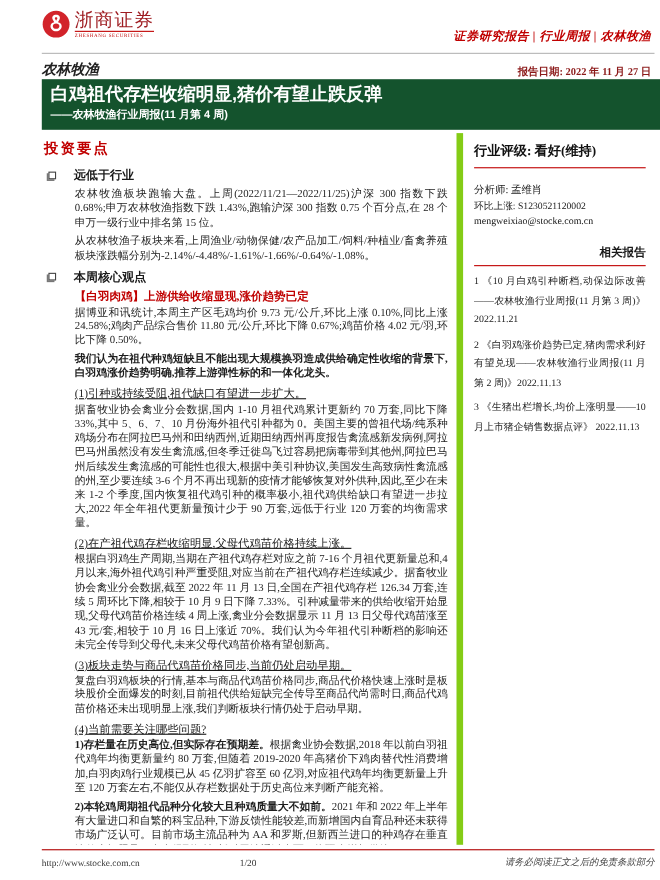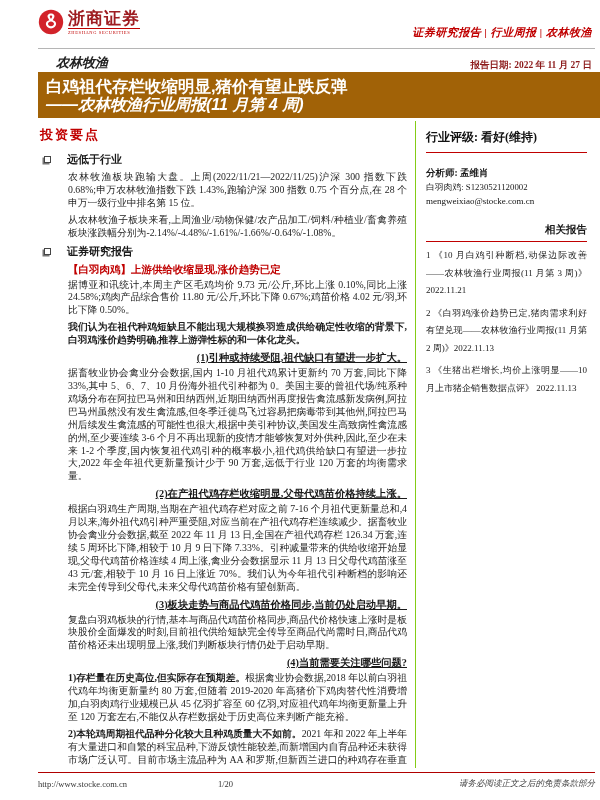--- a/index.html
+++ b/index.html
@@ -7,48 +7,48 @@
   .page {
     position:relative; width:600px; height:800px; background:#ffffff;
     font-family:"Liberation Serif","DejaVu Serif",serif; color:#1a1a1a;
     overflow:hidden; margin:0 auto;
   }
   
   .logo-row { position:absolute; top:9px; left:38px; right:8px; display:flex; justify-content:space-between; align-items:flex-start; }
   .logo { display:flex; align-items:center; }
   .logo-icon { width:26px; height:26px; display:block; }
   .logo-text-block { margin-left:4px; }
-  .logo-cn { font-size:17px; font-weight:bold; color:#9e1c21; letter-spacing:1px; line-height:19px; }
+  .logo-cn { font-size:17px; font-weight:normal; color:#9e1c21; letter-spacing:1px; line-height:19px; }
   .logo-en { font-size:4.5px; color:#c00000; letter-spacing:0.6px; border-top:1px solid #c00000; padding-top:1px; }
   .tags { margin-top:16px; color:#c00000; font-weight:bold; font-style:italic; font-size:11px; letter-spacing:0.5px; }
   .rule-gray { position:absolute; top:48px; left:38px; right:5px; border-top:1px solid #b5b5b5; }
-  .industry-row { position:absolute; top:54px; left:56px; right:8px; display:flex; justify-content:space-between; align-items:flex-end; }
+  .industry-row { position:absolute; top:54px; left:38px; right:8px; display:flex; justify-content:space-between; align-items:flex-end; }
   .industry { font-size:13px; font-weight:bold; font-style:italic; color:#222; }
   .report-date { font-size:9.5px; font-weight:bold; color:#8c1a1a; }
   
-  .banner { position:absolute; top:72px; left:38px; right:0; height:46px; background:#a16207; color:#fff; padding:4px 0 0 8px; }
+  .banner { position:absolute; top:72px; left:38px; right:0; height:46px; background:#14532d; color:#fff; padding:4px 0 0 8px; }
   .banner-title { font-size:16.5px; font-weight:bold; font-family:"Liberation Sans","DejaVu Sans",sans-serif; line-height:20px; }
-  .banner-sub { font-size:16px; font-weight:bold; font-family:"Liberation Sans","DejaVu Sans",sans-serif; line-height:17px;font-style:italic; }
+  .banner-sub { font-size:10px; font-weight:bold; font-family:"Liberation Sans","DejaVu Sans",sans-serif; line-height:17px; }
   
   .columns { position:absolute; top:121px; left:38px; right:0; bottom:32px; display:flex; }
   .main-col { width:377px; padding:3px 8px 0 2px; overflow:hidden; }
-  .side-col { width:184px; border-left:1px solid #84cc16; padding:8px 12px 0 10px; overflow:hidden; }
+  .side-col { width:184px; border-left:6px solid #84cc16; padding:8px 12px 0 10px; overflow:hidden; }
   
   .kp-title { color:#c00000; font-weight:bold; font-size:13px; letter-spacing:2px; margin:2px 0 8px 0; }
   .sec-head { display:flex; align-items:center; font-weight:bold; font-size:11px; margin:4px 0 4px 4px; }
   .bullet-box { width:7px; height:7px; border:1.2px solid #444; background:#fff; box-shadow:-1.5px 1.5px 0 #777; margin-right:16px; flex:0 0 auto; }
   .para { font-size:9.8px; line-height:12.9px; text-align:justify; margin:0 0 4px 28px; color:#1d1d1d; }
   .para.bold { font-weight:bold; }
   .red-subhead { color:#c00000; font-weight:bold; font-size:10.5px; margin:1px 0 2px 28px; }
-  .num-head { font-weight:bold; font-size:10.3px; text-decoration:underline; margin:3px 0 2px 28px;text-align:right; }
+  .num-head { font-weight:normal; font-size:10.3px; text-decoration:underline; margin:3px 0 2px 28px; }
   .lead-bold { font-weight:bold; }
   
   .rating { font-size:12px; font-weight:bold; color:#111; padding-bottom:6px; border-bottom:1.6px solid #c00000; }
   .analyst-block { margin-top:14px; font-size:9px; line-height:12px; }
-  .analyst-name { font-weight:bold; font-size:9.5px; }
+  .analyst-name { font-weight:normal; font-size:9.5px; }
   .cert { margin-top:2px; font-size:8.8px; }
   .email { margin-top:2px; font-size:9px; color:#111; text-decoration:none; display:block; }
   .related-head { margin-top:16px; font-weight:bold; font-size:10.5px; padding-bottom:4px; border-bottom:1.2px solid #c00000;text-align:right; }
   .report-item { font-size:9px; line-height:17.5px; text-align:justify; margin-top:5px; color:#222; cursor:pointer; }
   
   .footer-rule { position:absolute; left:38px; right:5px; bottom:27px; border-top:1.5px solid #b00000; }
   .footer { position:absolute; left:38px; right:5px; bottom:10px; display:flex; align-items:center; font-size:8.5px; color:#333; }
   .footer-url { width:180px; text-decoration:none; color:#333; }
   .footer-page { flex:1; text-align:left; }
   .footer-disclaimer { width:180px; text-align:right; font-style:italic; color:#444; }
@@ -94,21 +94,21 @@
 
       <div class="sec-head">
         <span class="bullet-box"></span>
         <span>远低于行业</span>
       </div>
       <p class="para">农林牧渔板块跑输大盘。上周(2022/11/21—2022/11/25)沪深 300 指数下跌 0.68%;申万农林牧渔指数下跌 1.43%,跑输沪深 300 指数 0.75 个百分点,在 28 个申万一级行业中排名第 15 位。</p>
       <p class="para">从农林牧渔子板块来看,上周渔业/动物保健/农产品加工/饲料/种植业/畜禽养殖板块涨跌幅分别为-2.14%/-4.48%/-1.61%/-1.66%/-0.64%/-1.08%。</p>
 
       <div class="sec-head">
         <span class="bullet-box"></span>
-        <span>证券研究报告</span>
+        <span>本周核心观点</span>
       </div>
       <div class="red-subhead">【白羽肉鸡】上游供给收缩显现,涨价趋势已定</div>
       <p class="para">据博亚和讯统计,本周主产区毛鸡均价 9.73 元/公斤,环比上涨 0.10%,同比上涨 24.58%;鸡肉产品综合售价 11.80 元/公斤,环比下降 0.67%;鸡苗价格 4.02 元/羽,环比下降 0.50%。</p>
       <p class="para bold">我们认为在祖代种鸡短缺且不能出现大规模换羽造成供给确定性收缩的背景下,白羽鸡涨价趋势明确,推荐上游弹性标的和一体化龙头。</p>
 
       <div class="num-head">(1)引种或持续受阻,祖代缺口有望进一步扩大。</div>
       <p class="para">据畜牧业协会禽业分会数据,国内 1-10 月祖代鸡累计更新约 70 万套,同比下降 33%,其中 5、6、7、10 月份海外祖代引种都为 0。美国主要的曾祖代场/纯系种鸡场分布在阿拉巴马州和田纳西州,近期田纳西州再度报告禽流感新发病例,阿拉巴马州虽然没有发生禽流感,但冬季迁徙鸟飞过容易把病毒带到其他州,阿拉巴马州后续发生禽流感的可能性也很大,根据中美引种协议,美国发生高致病性禽流感的州,至少要连续 3-6 个月不再出现新的疫情才能够恢复对外供种,因此,至少在未来 1-2 个季度,国内恢复祖代鸡引种的概率极小,祖代鸡供给缺口有望进一步拉大,2022 年全年祖代更新量预计少于 90 万套,远低于行业 120 万套的均衡需求量。</p>
 
       <div class="num-head">(2)在产祖代鸡存栏收缩明显,父母代鸡苗价格持续上涨。</div>
       <p class="para">根据白羽鸡生产周期,当期在产祖代鸡存栏对应之前 7-16 个月祖代更新量总和,4 月以来,海外祖代鸡引种严重受阻,对应当前在产祖代鸡存栏连续减少。据畜牧业协会禽业分会数据,截至 2022 年 11 月 13 日,全国在产祖代鸡存栏 126.34 万套,连续 5 周环比下降,相较于 10 月 9 日下降 7.33%。引种减量带来的供给收缩开始显现,父母代鸡苗价格连续 4 周上涨,禽业分会数据显示 11 月 13 日父母代鸡苗涨至 43 元/套,相较于 10 月 16 日上涨近 70%。我们认为今年祖代引种断档的影响还未完全传导到父母代,未来父母代鸡苗价格有望创新高。</p>
@@ -120,21 +120,21 @@
       <p class="para"><span class="lead-bold">1)存栏量在历史高位,但实际存在预期差。</span><span>根据禽业协会数据,2018 年以前白羽祖代鸡年均衡更新量约 80 万套,但随着 2019-2020 年高猪价下鸡肉替代性消费增加,白羽肉鸡行业规模已从 45 亿羽扩容至 60 亿羽,对应祖代鸡年均衡更新量上升至 120 万套左右,不能仅从存栏数据处于历史高位来判断产能充裕。</span></p>
       <p class="para"><span class="lead-bold">2)本轮鸡周期祖代品种分化较大且种鸡质量大不如前。</span><span>2021 年和 2022 年上半年有大量进口和自繁的科宝品种,下游反馈性能较差,而新增国内自育品种还未获得市场广泛认可。目前市场主流品种为 AA 和罗斯,但新西兰进口的种鸡存在垂直遗传病问题且一直未得到解决,暂时无法通过大面积换羽来增加供给。</span></p>
     </div>
 
     <div class="side-col">
       <div class="rating">
         <span>行业评级: </span><span>看好(维持)</span>
       </div>
       <div class="analyst-block">
         <div class="analyst-name">分析师: 孟维肖</div>
-        <div class="cert">白羽肉鸡: S1230521120002</div>
+        <div class="cert">环比上涨: S1230521120002</div>
         <a class="email" href="#">mengweixiao@stocke.com.cn</a>
       </div>
       <div class="related-head">相关报告</div>
       <div class="report-item">1 《10 月白鸡引种断档,动保边际改善——农林牧渔行业周报(11 月第 3 周)》 2022.11.21</div>
       <div class="report-item">2 《白羽鸡涨价趋势已定,猪肉需求利好有望兑现——农林牧渔行业周报(11 月第 2 周)》2022.11.13</div>
       <div class="report-item">3 《生猪出栏增长,均价上涨明显——10 月上市猪企销售数据点评》 2022.11.13</div>
     </div>
   </div>
 
   <div class="footer-rule"></div>

